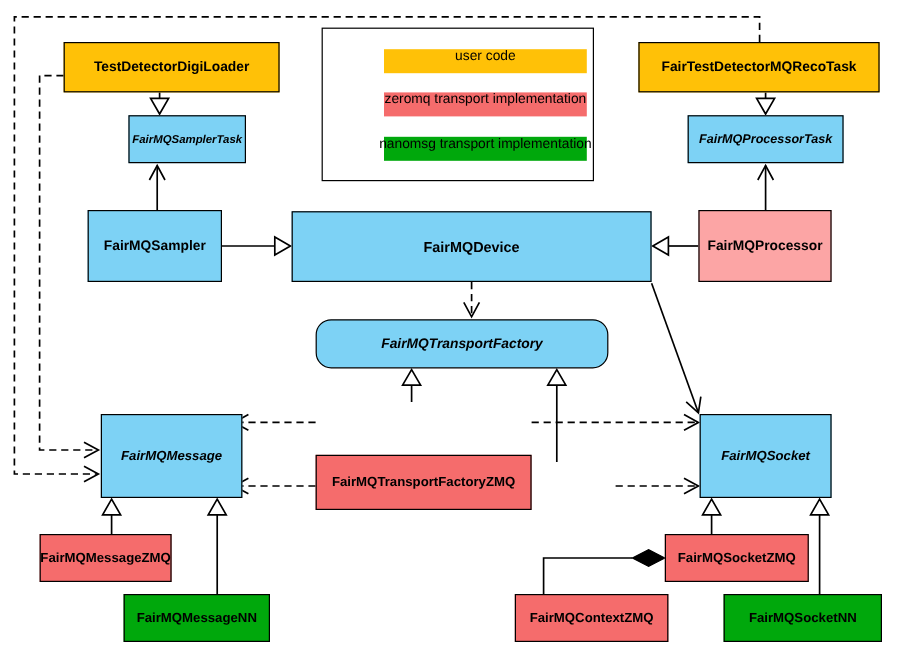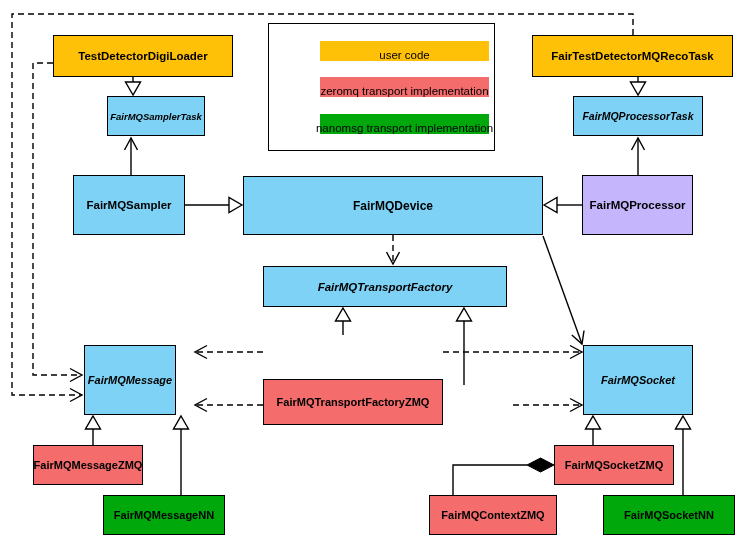--- a/index.html
+++ b/index.html
@@ -14,21 +14,21 @@
     font-weight:bold;color:#000;white-space:nowrap;text-align:center;
   }
   .node.abstract{font-style:italic;}
   #legend-panel{
     position:absolute;left:268px;top:23px;width:227px;height:128px;
     border:1.5px solid #000;box-sizing:border-box;background:#fff;
     display:flex;flex-direction:column;justify-content:space-evenly;
     padding:0 5px;
   }
   .legend-bar{
-    height:20px;display:flex;align-items:flex-end;justify-content:center;
+    height:20px;display:flex;align-items:flex-start;justify-content:center;
     font-size:11.5px;color:#000;white-space:nowrap;margin-left:46px;
   }
 </style>
 </head>
 <body>
 
 <div id="canvas">
   <svg id="edge-svg" xmlns="http://www.w3.org/2000/svg" viewBox="0 0 748 549">
       <g>
         <polyline points="133,77 133,82" fill="none" stroke="#000000" stroke-width="1.4"></polyline>
@@ -139,30 +139,30 @@
     </div>
     <div class="node abstract" style="left: 573px; top: 96px; width: 130px; height: 40px; font-size: 10.5px; background: rgb(125, 210, 245);">
       <span>FairMQProcessorTask</span>
     </div>
     <div class="node" style="left: 73px; top: 175px; width: 112px; height: 60px; font-size: 11.5px; background: rgb(125, 210, 245);">
       <span>FairMQSampler</span>
     </div>
     <div class="node" style="left: 243px; top: 176px; width: 300px; height: 59px; font-size: 12px; background: rgb(125, 210, 245);">
       <span>FairMQDevice</span>
     </div>
-    <div class="node" style="left: 582px; top: 175px; width: 111px; height: 60px; font-size: 11.5px; background: #c4b5fd;">
+    <div class="node" style="left: 582px; top: 175px; width: 111px; height: 60px; font-size: 11.5px; background: #fca5a5;">
       <span>FairMQProcessor</span>
     </div>
-    <div class="node abstract" style="left: 263px; top: 266px; width: 244px; height: 41px; font-size: 11.5px; background: rgb(125, 210, 245);">
+    <div class="node abstract" style="left: 263px; top: 266px; width: 244px; height: 41px; font-size: 11.5px; background: rgb(125, 210, 245); border-radius: 13px;">
       <span>FairMQTransportFactory</span>
     </div>
     <div class="node" style="left: 263px; top: 335px; width: 180px; height: 46px; font-size: 11px; background: rgb(245, 108, 108); margin-top: 44px;">
       <span>FairMQTransportFactoryZMQ</span>
     </div>
-    <div class="node abstract" style="left: 84px; top: 345px; width: 92px; height: 70px; font-size: 11px; background: rgb(125, 210, 245);">
+    <div class="node abstract" style="left: 84px; top: 345px; width: 118px; height: 70px; font-size: 11px; background: rgb(125, 210, 245);">
       <span>FairMQMessage</span>
     </div>
     <div class="node abstract" style="left: 583px; top: 345px; width: 110px; height: 70px; font-size: 11px; background: rgb(125, 210, 245);">
       <span>FairMQSocket</span>
     </div>
     <div class="node" style="left: 33px; top: 445px; width: 110px; height: 40px; font-size: 11px; background: rgb(245, 108, 108);">
       <span>FairMQMessageZMQ</span>
     </div>
     <div class="node" style="left: 103px; top: 495px; width: 122px; height: 40px; font-size: 11px; background: rgb(0, 168, 12);">
       <span>FairMQMessageNN</span>

